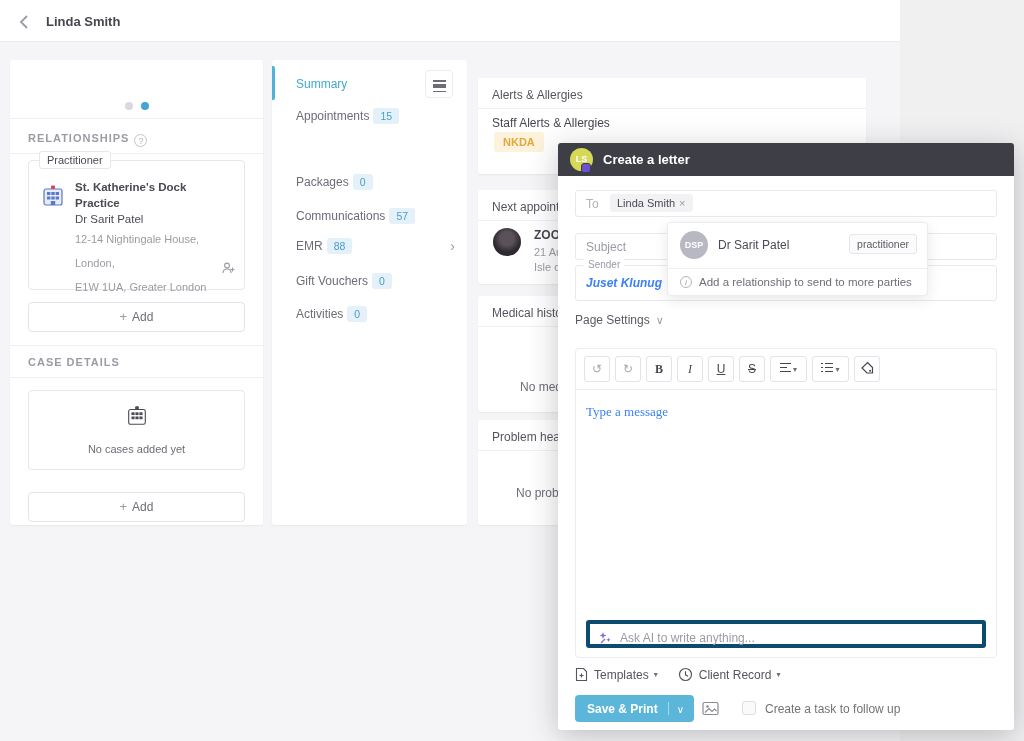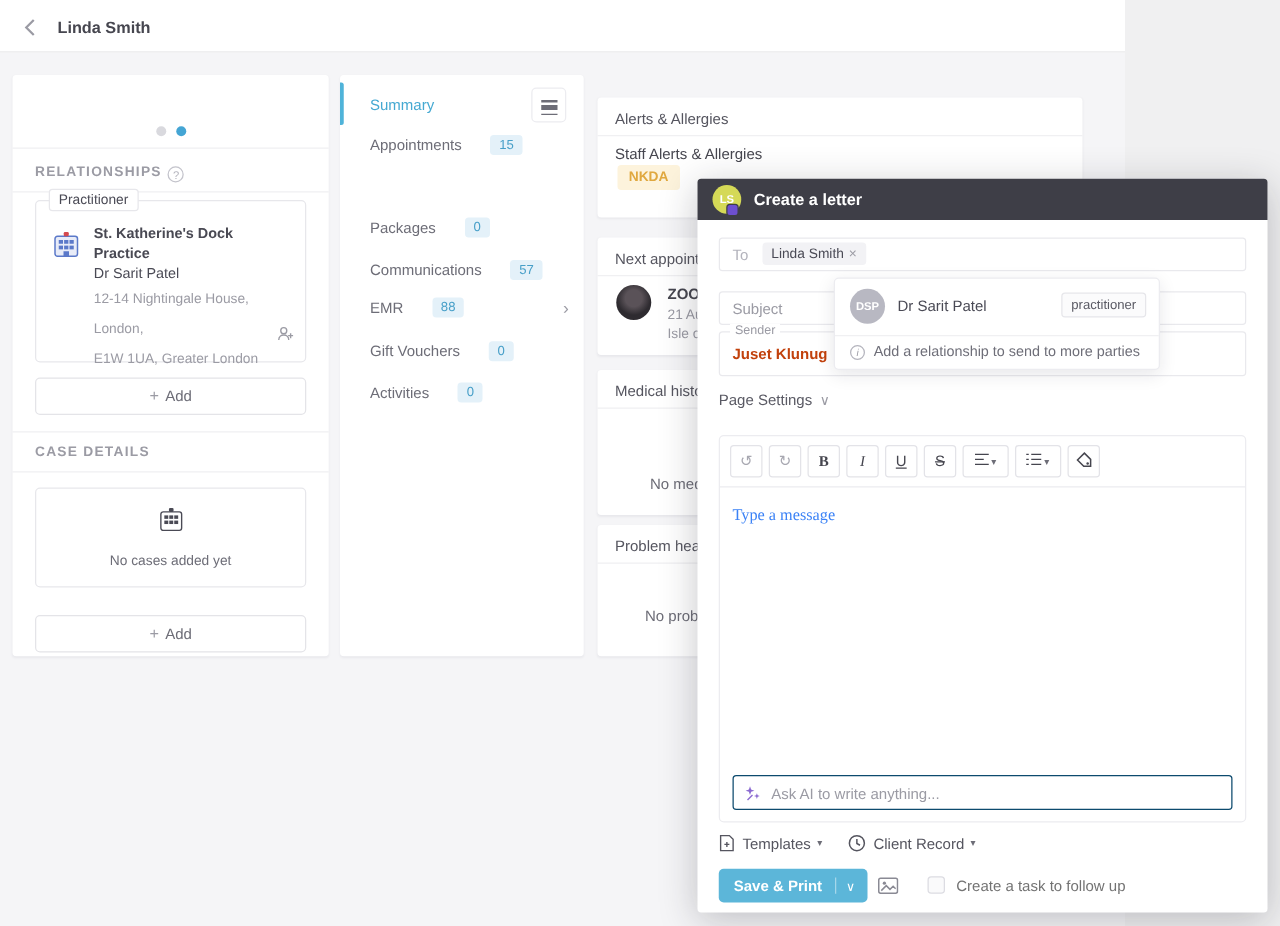--- a/index.html
+++ b/index.html
@@ -35,21 +35,21 @@
   .case-card { position:absolute; left:18px; top:303px; width:217px; height:80px; border:1px solid #e7e7eb; border-radius:4px; text-align:center; }
   .case-card .empty-txt { position:absolute; left:0; right:0; bottom:14px; font-size:11px; color:#6d6d77; }
   .case-card svg { margin-top:13px; }
 
   
   .panel-mid { left:272px; top:60px; width:195px; height:465px; }
   .active-bar { position:absolute; left:0; top:6px; width:3px; height:34px; background:#4fb3d9; border-radius:0 2px 2px 0; }
   .nav-row { position:absolute; left:24px; right:12px; height:20px; display:flex; align-items:center; cursor:pointer; }
   .nav-label { font-size:12px; color:#6d6d77; }
   .nav-row.active .nav-label { color:#45a9d2; }
-  .count-badge { margin-left:23px; background:#e4f1f9; color:#479fc8; font-size:10.5px; padding:2px 7px; border-radius:3px; }
+  .count-badge { margin-left:4px; background:#e4f1f9; color:#479fc8; font-size:10.5px; padding:2px 7px; border-radius:3px; }
   .nav-chevron { margin-left:auto; color:#9b9ba4; font-size:14px; }
   .collapse-btn { position:absolute; right:14px; top:10px; width:28px; height:28px; border:1px solid #ececf0; border-radius:4px; background:#fff; cursor:pointer; }
   .collapse-glyph { position:absolute; left:7px; top:9px; width:13px; }
   .collapse-glyph .bar { height:1.5px; background:#6d6d77; margin-bottom:2.5px; }
   .collapse-glyph .bar.thick { height:4px; }
 
   
   .rcard { left:478px; width:388px; }
   .rcard-hdr { position:absolute; left:14px; top:10px; font-size:12px; color:#55555f; }
   .rcard-line { position:absolute; left:0; top:30px; width:100%; height:1px; background:#f0f0f2; }
@@ -71,21 +71,21 @@
 
   .field-box { position:absolute; left:17px; width:422px; border:1px solid #e9e9ed; border-radius:3px; background:#fff; }
   .to-box { top:47px; height:27px; }
   .to-label { position:absolute; left:10px; top:6px; font-size:12px; color:#b3b3bc; }
   .to-chip { position:absolute; left:34px; top:3px; background:#f2f2f5; border-radius:3px; padding:3px 7px; font-size:11px; color:#4a4a55; cursor:pointer; }
   .chip-x { color:#9b9ba4; margin-left:4px; }
   .subject-box { top:90px; height:27px; }
   .subject-ph { position:absolute; left:10px; top:6px; font-size:12px; color:#9b9ba4; }
   .sender-box { top:122px; height:36px; }
   .sender-label { position:absolute; left:8px; top:-7px; background:#fff; padding:0 4px; font-size:10px; color:#9b9ba4;text-align:center; }
-  .sender-value { position:absolute; left:10px; top:10px; font-size:12px; font-weight:bold; color:#c2410c; }
+  .sender-value { position:absolute; left:10px; top:10px; font-size:12px; font-weight:bold; color:#3b82f6;font-style:italic; }
 
   .page-settings { position:absolute; left:17px; top:170px; font-size:12px; color:#5a5a64; cursor:pointer; }
   .chev-down { color:#9b9ba4; margin-left:6px; font-size:11px; }
 
   .editor { position:absolute; left:17px; top:205px; width:422px; height:310px; border:1px solid #ececf0; border-radius:4px; }
   .toolbar { position:absolute; left:0; top:0; width:100%; height:41px; border-bottom:1px solid #ececf0; }
   .tb-btn { position:absolute; top:7px; width:26px; height:26px; border:1px solid #e3e3e8; border-radius:3px; background:#fff; text-align:center; line-height:24px; font-size:12px; color:#46464f; cursor:pointer; }
   .tb-btn.dim { color:#a8a8b1; }
   .tb-wide { width:37px; }
   .tb-caret { font-size:8px; color:#6d6d77; vertical-align:1px; margin-left:2px; }
@@ -93,21 +93,21 @@
   .glyph-i { font-style:italic; font-family:"Liberation Serif", serif; }
   .glyph-u { text-decoration:underline; }
   .glyph-s { text-decoration:line-through; }
   .align-glyph { display:inline-block; width:11px; vertical-align:1px; }
   .align-glyph .l { height:1.5px; background:#46464f; margin-bottom:2.5px; }
   .align-glyph .l.short { width:7px; }
   .list-glyph { display:inline-block; width:12px; vertical-align:1px; }
   .list-glyph .l { height:1.5px; background:#46464f; margin-bottom:2.5px; margin-left:4px; width:8px; position:relative; }
   .list-glyph .l::before { content:""; position:absolute; left:-4px; top:0; width:1.5px; height:1.5px; background:#46464f; }
   .editor-ph { position:absolute; left:10px; top:55px; font-family:"Liberation Serif", serif; font-size:13px; color:#3b82f6; }
-  .ai-input { position:absolute; left:10px; right:10px; bottom:9px; height:28px; border:1px solid #0c4a6e; border-radius:3px; cursor:text; }
+  .ai-input { position:absolute; left:10px; right:10px; bottom:9px; height:28px; border:4px solid #0c4a6e; border-radius:3px; cursor:text; }
   .ai-ph { position:absolute; left:30px; top:7px; font-size:12px; color:#9b9ba4; }
   .ai-icon { position:absolute; left:8px; top:7px; }
 
   .footer-links { position:absolute; left:17px; top:524px; display:flex; align-items:flex-start; font-size:12px; color:#55555f; }
   .flink { display:flex; align-items:center; margin-right:20px; cursor:pointer; }
   .flink svg { margin-right:6px; }
   .flink .tb-caret { margin-left:5px; }
 
   .save-row { position:absolute; left:17px; top:552px; height:28px; width:422px; }
   .save-btn { position:absolute; left:0; top:0; height:27px; padding:0 10px 0 12px; background:#5cb6d9; border:none; border-radius:4px; color:#fff; font-size:12px; font-weight:bold; cursor:pointer; font-family:"Liberation Sans", sans-serif; }

